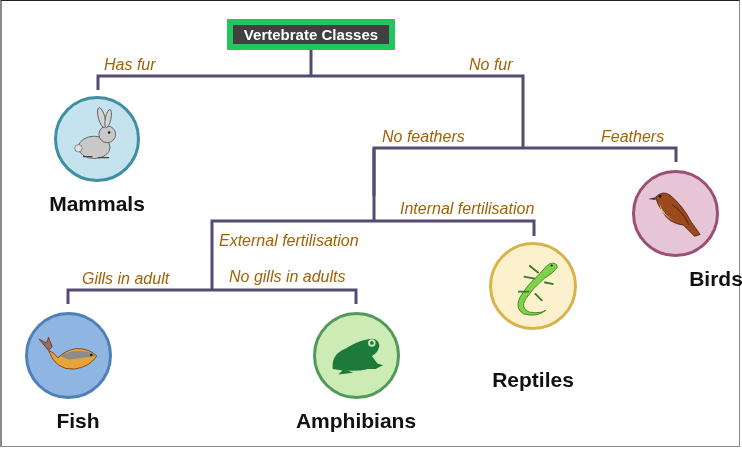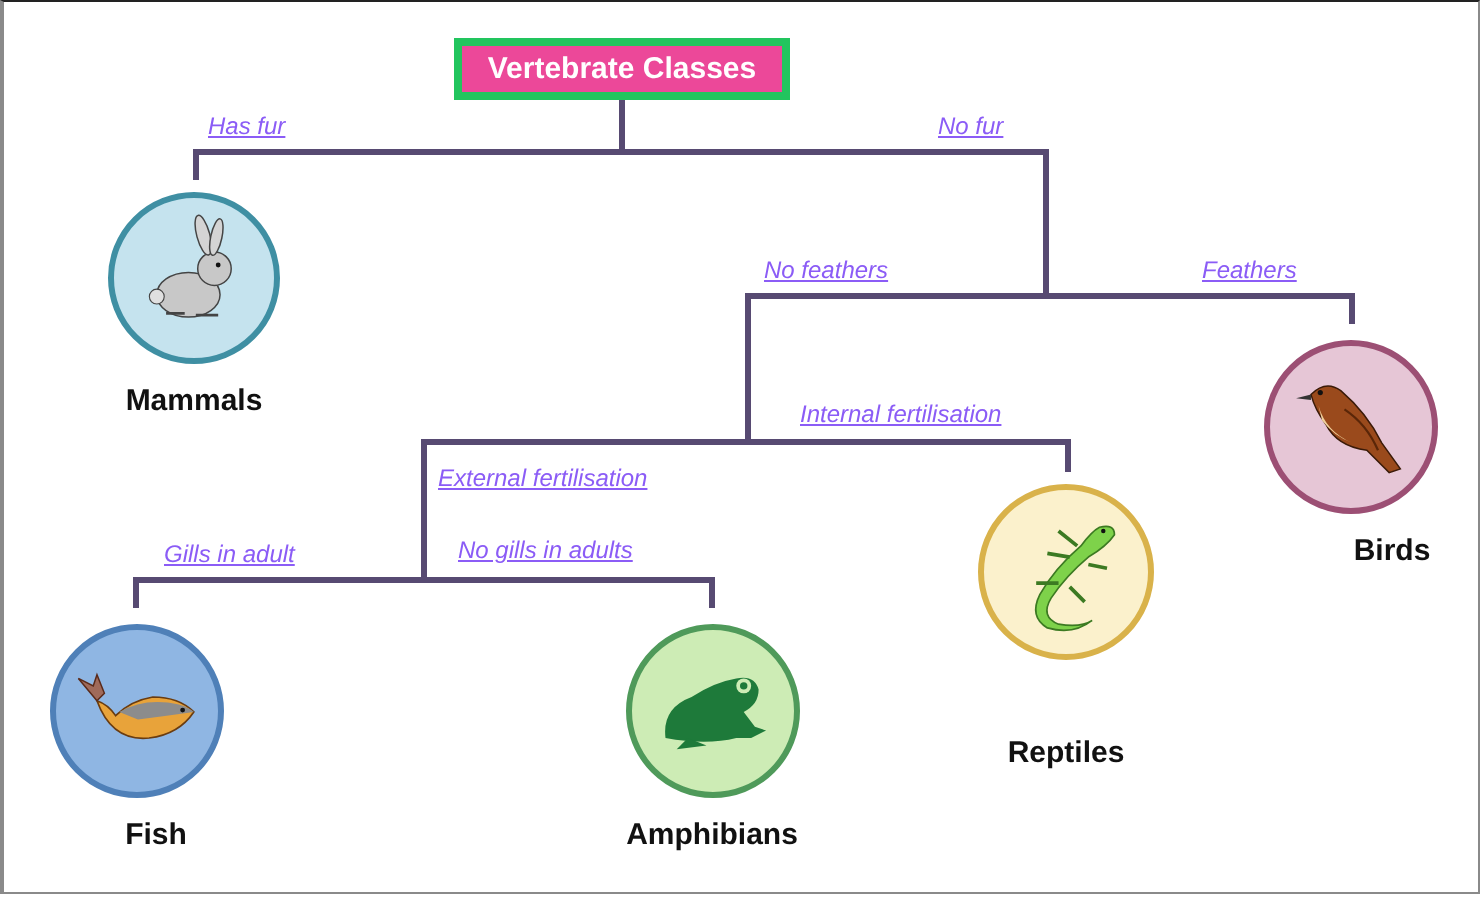--- a/index.html
+++ b/index.html
@@ -1,23 +1,23 @@
 <!DOCTYPE html>
 <html><head>
 <meta charset="utf-8">
 <style>
   html, body { margin:0; padding:0; background:#ffffff; }
   body { width:742px; height:449px; position:relative; overflow:hidden; font-family:"Liberation Sans", sans-serif; }
   .frame { position:absolute; left:0; top:0; width:740px; height:447px; border:1px solid #8a8a8a; border-left:2px solid #8a8a8a; border-top:1px solid #222; box-sizing:border-box; }
   svg.lines { position:absolute; left:0; top:0; }
-  .title-box { position:absolute; left:227px; top:19px; width:168px; height:31px; background:#ec4899; border:4px solid #22c55e; box-sizing:border-box; color:#fff; font-weight:bold; font-size:15px; display:flex; align-items:center; justify-content:center; }
-  .edge { position:absolute; font-style:italic; font-size:12px; color:#8b5cf6; white-space:nowrap;text-decoration:underline; }
+  .title-box { position:absolute; left:227px; top:19px; width:168px; height:31px; background:#404040; border:6px solid #22c55e; box-sizing:border-box; color:#fff; font-weight:bold; font-size:15px; display:flex; align-items:center; justify-content:center; }
+  .edge { position:absolute; font-style:italic; font-size:16px; color:#a16207; white-space:nowrap; }
   .node { position:absolute; border-radius:50%; box-sizing:border-box; border:3px solid; }
   .node svg { position:absolute; left:0; top:0; width:100%; height:100%; }
-  .label { position:absolute; font-weight:bold; font-size:15px; color:#111; white-space:nowrap; transform:translateX(-50%); }
+  .label { position:absolute; font-weight:bold; font-size:21px; color:#111; white-space:nowrap; transform:translateX(-50%); }
 </style>
 </head>
 <body>
 
 <div class="frame"></div>
 
 <svg class="lines" width="742" height="449">
   <g fill="none" stroke="#574a72" stroke-width="3">
 
     <path d="M311 50 V76"></path>
@@ -59,21 +59,21 @@
 
 <div class="node" style="left:632px;top:170px;width:87px;height:87px;background:#e6c6d6;border-color:#9c4f74;">
   <svg viewBox="0 0 87 87">
     <path d="M22 26 Q30 18 38 24 Q52 36 60 52 L70 66 L64 68 L52 56 Q36 54 30 42 Q24 34 22 26 Z" fill="#9a4a1c" stroke="#3a1a08" stroke-width="0.8"></path>
     <path d="M26 32 Q30 46 44 52 Q34 48 28 40 Z" fill="#f0cf9a"></path>
     <path d="M22 26 L14 28 L22 29 Z" fill="#333"></path>
     <circle cx="27" cy="25" r="1.4" fill="#111"></circle>
     <path d="M40 34 Q52 42 58 56" stroke="#5a2608" stroke-width="1.2" fill="none"></path>
   </svg>
 </div>
-<div class="label" style="left:676px;top:267px;padding-left:40px;">Birds</div>
+<div class="label" style="left:696px;top:267px;padding-left:40px;">Birds</div>
 
 <div class="node" style="left:489px;top:242px;width:88px;height:88px;background:#fbf1cc;border-color:#d9b24a;">
   <svg viewBox="0 0 88 88">
     <path d="M62 20 Q70 18 70 24 Q66 30 56 36 Q44 46 36 58 Q30 68 40 72 Q52 74 58 70 Q48 78 34 74 Q24 68 30 56 Q38 42 52 30 Q58 22 62 20 Z" fill="#7ed24a" stroke="#3c7a22" stroke-width="0.9"></path>
     <path d="M50 30 L40 22 M46 36 L34 34 M56 40 L66 42 M40 50 L28 50 M46 52 L54 60" stroke="#3c7a22" stroke-width="2" fill="none"></path>
     <circle cx="64" cy="22" r="1.2" fill="#111"></circle>
   </svg>
 </div>
 <div class="label" style="left:533px;top:340px;margin-top:28px;">Reptiles</div>
 

